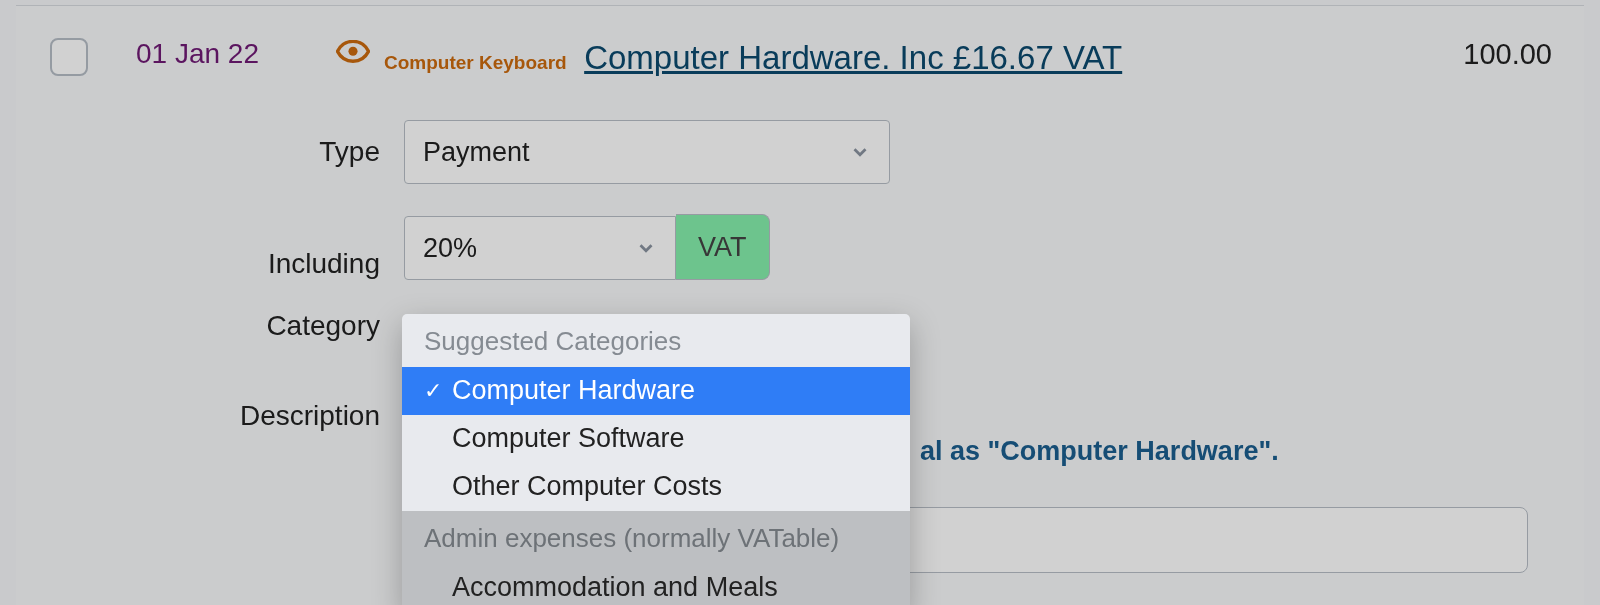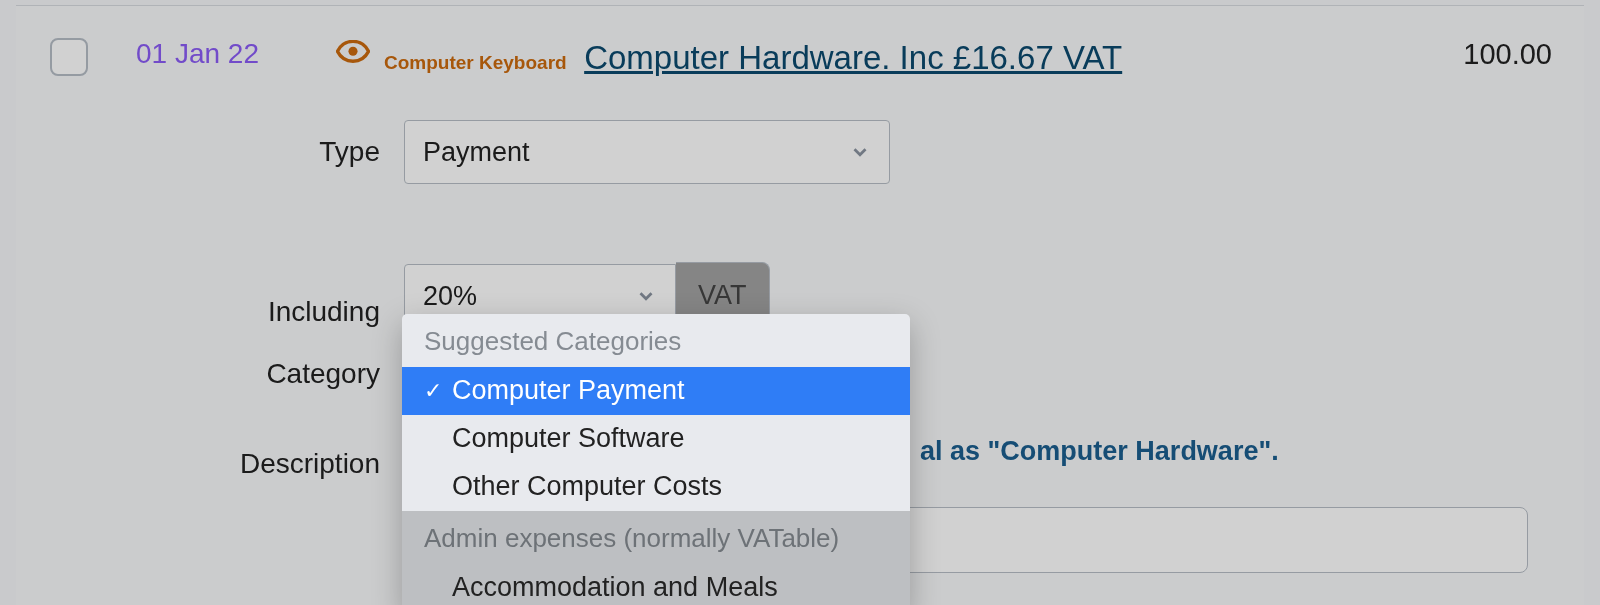--- a/index.html
+++ b/index.html
@@ -37,21 +37,21 @@
     border:2px solid #b6bdc6;
     border-radius:8px;
     background:#fff;
     margin-top:2px;
     margin-left:6px;
     flex:0 0 auto;
   }
   .date{
     margin-left:48px;
     font-size:28px;
-    color:#8b5cf6;
+    color:#701a75;
     width:200px;
     flex:0 0 auto;
     padding-top:2px;
   }
   .eye-wrap{
     flex:0 0 auto;
     width:48px;
     padding-top:4px;
     color:#cc6b0e;
   }
@@ -102,23 +102,23 @@
     border-radius:4px;
     height:64px;
     padding:0 18px;
     box-sizing:border-box;
     position:relative;
   }
   .select.type{width:486px;}
   .select.vatpct{width:272px;border-top-right-radius:0;border-bottom-right-radius:0;}
   .vat-suffix{
     display:flex;align-items:center;
-    background:#a3a3a3;border:1px solid #b7bec6;border-left:none;
+    background:#86efac;border:1px solid #b7bec6;border-left:none;
     border-top-right-radius:8px;border-bottom-right-radius:8px;
-    height:64px;padding:0 22px;color:#444;margin-top:48px;
+    height:64px;padding:0 22px;color:#444;
   }
   .select .val{flex:1;font-size:27px;color:#222;}
   .chevron{color:#8a93a0;margin-left:8px;}
   .chevron svg{width:22px;height:22px;display:block;}
   .cat-underlay{
     position:absolute;
     left:386px; 
     top:358px;
     display:flex;
     align-items:center;
@@ -245,21 +245,21 @@
 
 </div>
 
 <div class="dim-overlay"></div>
 
 <div class="dropdown">
   <div class="group-header">Suggested Categories</div>
   <div id="dd-g1">
       <div class="opt selected">
         <span class="check">✓</span>
-        <span class="label">Computer Payment</span>
+        <span class="label">Computer Hardware</span>
       </div>
       <div class="opt">
         <span class="check"></span>
         <span class="label">Computer Software</span>
       </div>
       <div class="opt">
         <span class="check"></span>
         <span class="label">Other Computer Costs</span>
       </div>
     </div>

